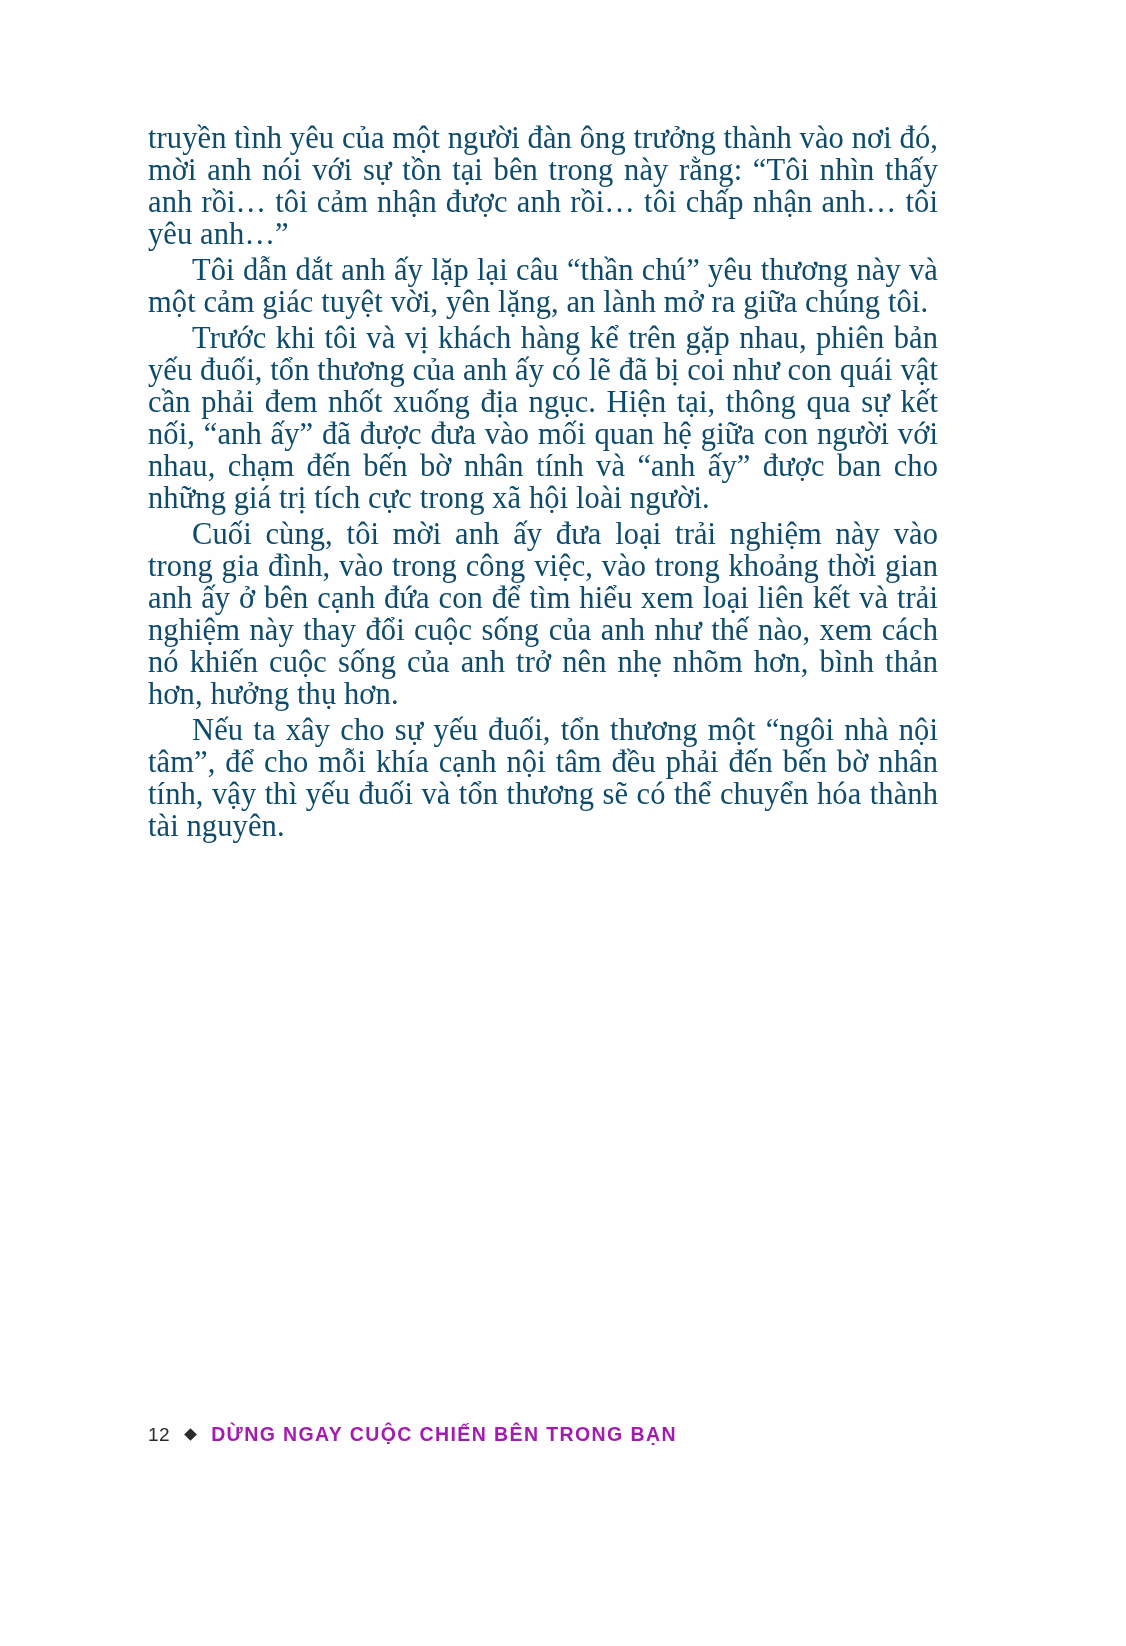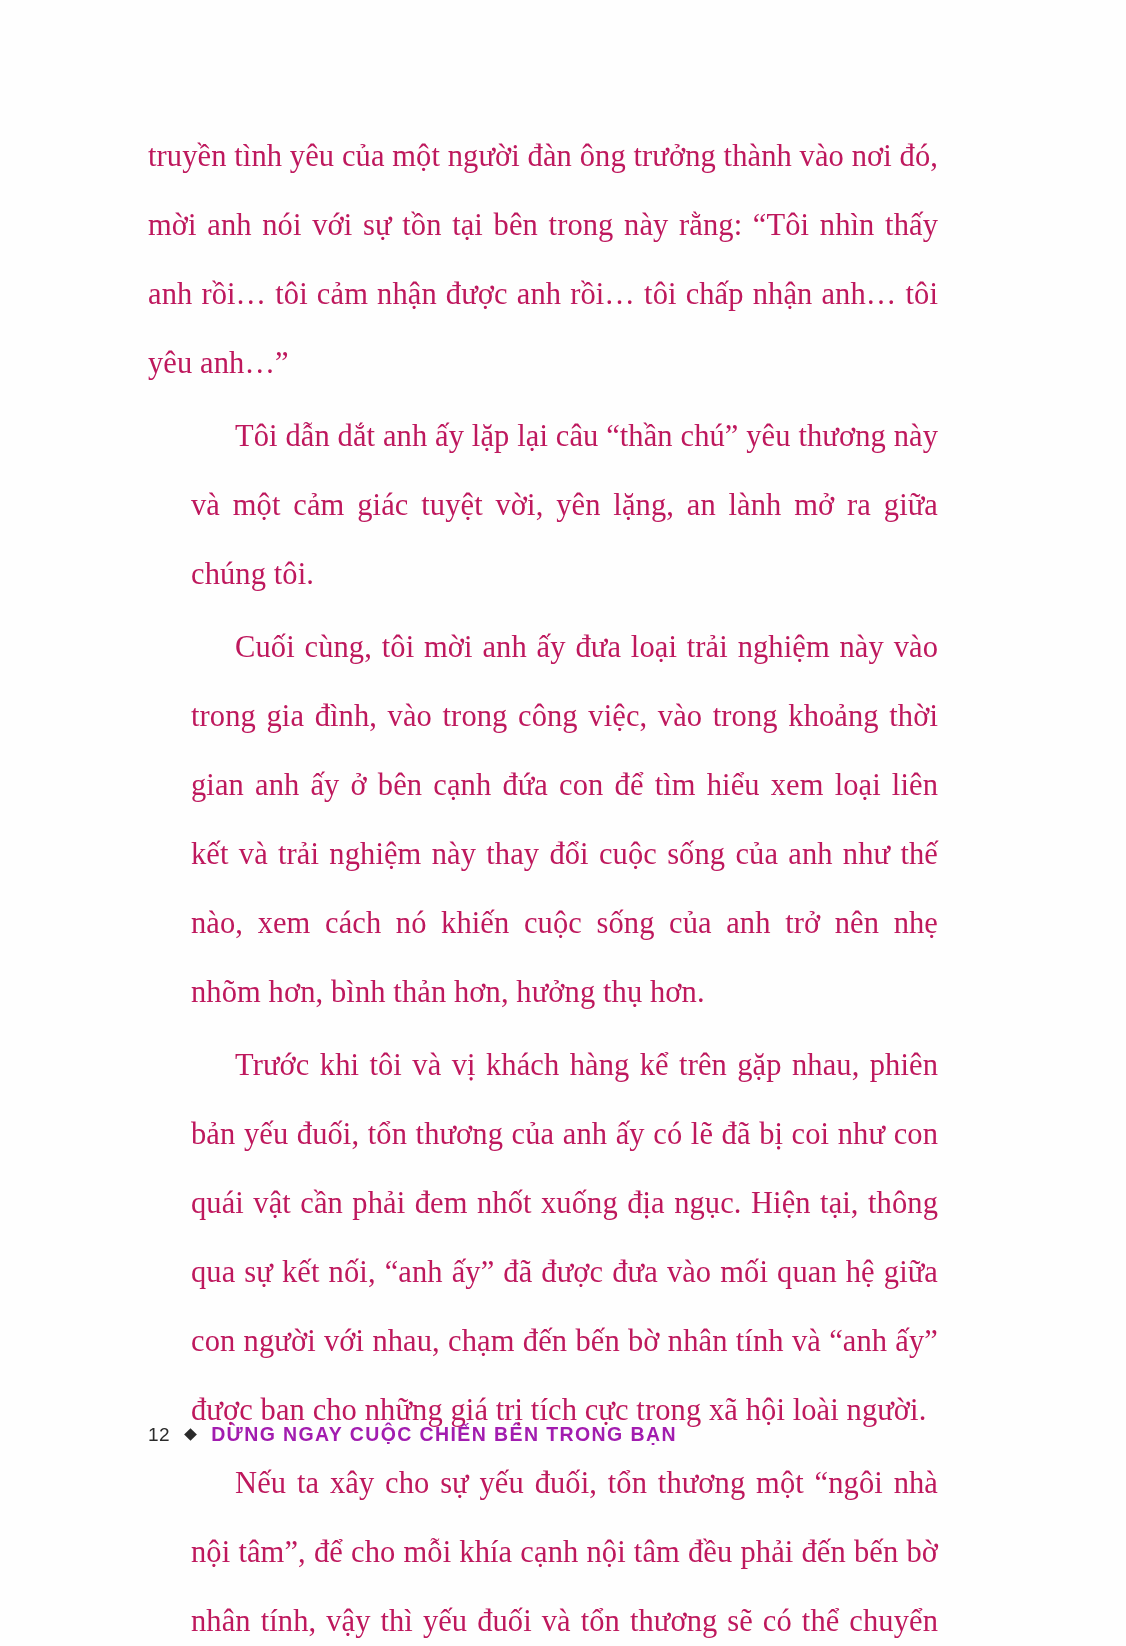--- a/index.html
+++ b/index.html
@@ -25,30 +25,29 @@
   }
   .content {
     position: absolute;
     left: 148px;
     top: 122px;
     width: 790px;
   }
   p.para {
     margin: 0 0 4px 0;
     font-size: 30.5px;
-    line-height: 69px;
+    line-height: 32px;
     text-align: justify;
     text-justify: inter-word;
     letter-spacing: 0.1px;
-    color: #be185d;
+    color: #0c4a6e;
     font-family: "Liberation Serif", serif;
   }
   p.para.indent {
     text-indent: 44px;
-    margin-left: 43px;
   }
   p.para.first {
     text-indent: 0;
   }
   .footer {
     position: absolute;
     left: 148px;
     top: 1423px;
     display: flex;
     align-items: center;
@@ -76,22 +75,22 @@
   }
 </style>
 </head>
 <body>
 
 <div class="page">
 
   <div class="content">
     <p class="para first">truyền tình yêu của một người đàn ông trưởng thành vào nơi đó, mời anh nói với sự tồn tại bên trong này rằng: “Tôi nhìn thấy anh rồi… tôi cảm nhận được anh rồi… tôi chấp nhận anh… tôi yêu anh…”</p>
     <p class="para indent">Tôi dẫn dắt anh ấy lặp lại câu “thần chú” yêu thương này và một cảm giác tuyệt vời, yên lặng, an lành mở ra giữa chúng tôi.</p>
+    <p class="para indent">Trước khi tôi và vị khách hàng kể trên gặp nhau, phiên bản yếu đuối, tổn thương của anh ấy có lẽ đã bị coi như con quái vật cần phải đem nhốt xuống địa ngục. Hiện tại, thông qua sự kết nối, “anh ấy” đã được đưa vào mối quan hệ giữa con người với nhau, chạm đến bến bờ nhân tính và “anh ấy” được ban cho những giá trị tích cực trong xã hội loài người.</p>
     <p class="para indent">Cuối cùng, tôi mời anh ấy đưa loại trải nghiệm này vào trong gia đình, vào trong công việc, vào trong khoảng thời gian anh ấy ở bên cạnh đứa con để tìm hiểu xem loại liên kết và trải nghiệm này thay đổi cuộc sống của anh như thế nào, xem cách nó khiến cuộc sống của anh trở nên nhẹ nhõm hơn, bình thản hơn, hưởng thụ hơn.</p>
-    <p class="para indent">Trước khi tôi và vị khách hàng kể trên gặp nhau, phiên bản yếu đuối, tổn thương của anh ấy có lẽ đã bị coi như con quái vật cần phải đem nhốt xuống địa ngục. Hiện tại, thông qua sự kết nối, “anh ấy” đã được đưa vào mối quan hệ giữa con người với nhau, chạm đến bến bờ nhân tính và “anh ấy” được ban cho những giá trị tích cực trong xã hội loài người.</p>
     <p class="para indent">Nếu ta xây cho sự yếu đuối, tổn thương một “ngôi nhà nội tâm”, để cho mỗi khía cạnh nội tâm đều phải đến bến bờ nhân tính, vậy thì yếu đuối và tổn thương sẽ có thể chuyển hóa thành tài nguyên.</p>
   </div>
 
   <div class="footer">
     <span class="footer-page">12</span>
     <span class="footer-diamond"></span>
     <span class="footer-title">DỪNG NGAY CUỘC CHIẾN BÊN TRONG BẠN</span>
   </div>
 
 </div>

